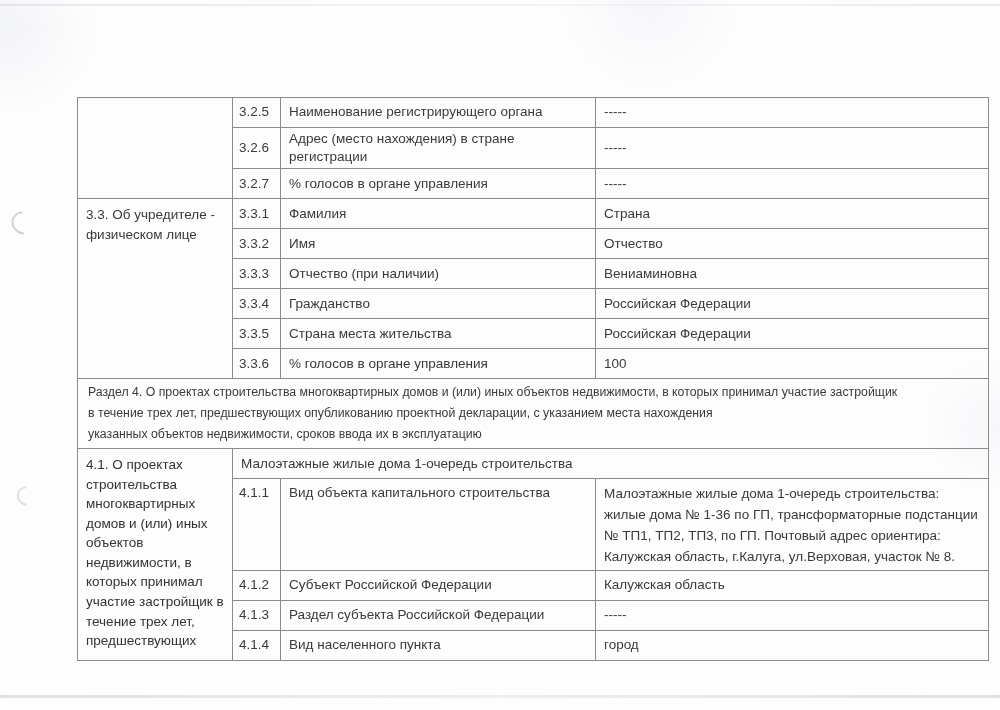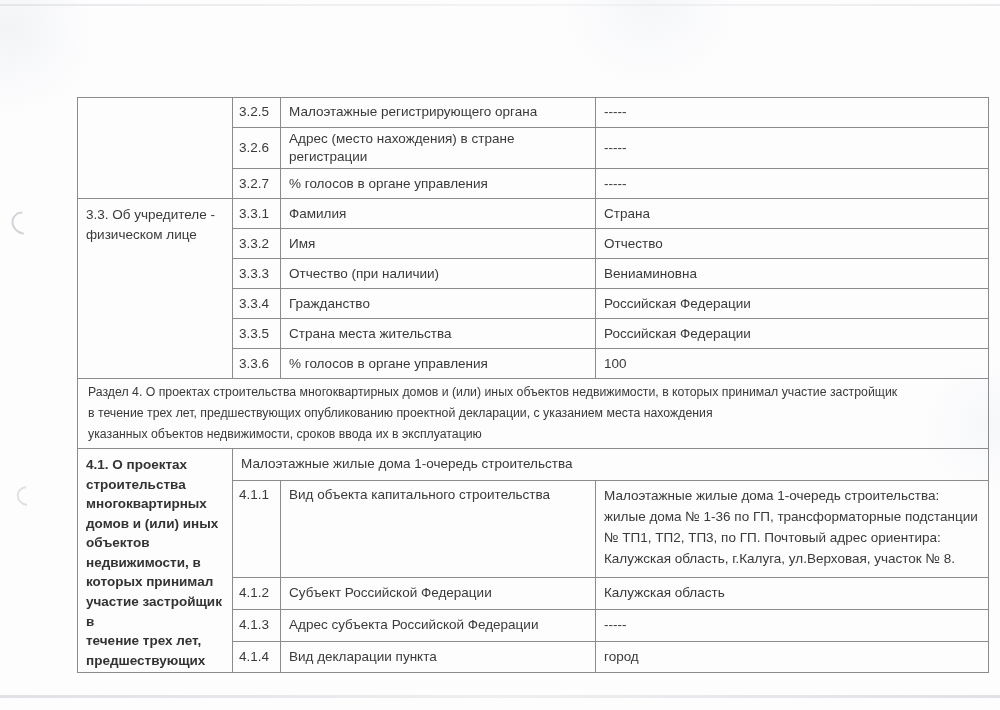--- a/index.html
+++ b/index.html
@@ -38,21 +38,21 @@
     padding:2px 8px;vertical-align:middle;
     overflow:hidden;
   }
   col.c1{width:155px;} col.c2{width:48px;} col.c3{width:315px;} col.c4{width:393px;}
   tr.rh30{height:30px;}
   tr.rh66{height:66px;}
   tr.rh88{height:88px;margin-top:17px;}
   td.code{padding-left:6px;padding-right:2px;}
   td.grp{vertical-align:top;padding-top:6px;white-space:pre-line;line-height:1.45;}
   td.grp41{font-weight:600;color:#333;}
-  td.grp41 {font-weight:700;}
+  td.grp41 {font-weight:400;}
   td.band{
     text-align:left;font-size:12.3px;line-height:1.7;
     white-space:pre-line;vertical-align:middle;padding:3px 10px;
   }
   td.topalign{vertical-align:top;padding-top:5px;}
   td.val41{line-height:1.55;}
 </style>
 </head>
 <body>
 
@@ -67,21 +67,21 @@
         <col class="c1">
         <col class="c2">
         <col class="c3">
         <col class="c4">
       </colgroup>
     <tbody>
 
       <tr class="rh30">
         <td class="grp" rowspan="3"></td>
         <td class="code">3.2.5</td>
-        <td>Малоэтажные регистрирующего органа</td>
+        <td>Наименование регистрирующего органа</td>
         <td>-----</td>
       </tr>
       <tr class="rh30">
         <td class="code">3.2.6</td>
         <td>Адрес (место нахождения) в стране регистрации</td>
         <td>-----</td>
       </tr>
       <tr class="rh30">
         <td class="code">3.2.7</td>
         <td>% голосов в органе управления</td>
@@ -145,23 +145,23 @@
         <td class="topalign">Вид объекта капитального строительства</td>
         <td class="topalign val41">Малоэтажные жилые дома 1-очередь строительства: жилые дома № 1-36 по ГП, трансформаторные подстанции № ТП1, ТП2, ТП3, по ГП. Почтовый адрес ориентира: Калужская область, г.Калуга, ул.Верховая, участок № 8.</td>
       </tr>
       <tr class="rh30">
         <td class="code">4.1.2</td>
         <td>Субъект Российской Федерации</td>
         <td>Калужская область</td>
       </tr>
       <tr class="rh30">
         <td class="code">4.1.3</td>
-        <td>Адрес субъекта Российской Федерации</td>
+        <td>Раздел субъекта Российской Федерации</td>
         <td>-----</td>
       </tr>
       <tr class="rh30">
         <td class="code">4.1.4</td>
-        <td>Вид декларации пункта</td>
+        <td>Вид населенного пункта</td>
         <td>город</td>
       </tr>
     </tbody>
   </table>
 </div>
 
 </body></html>

